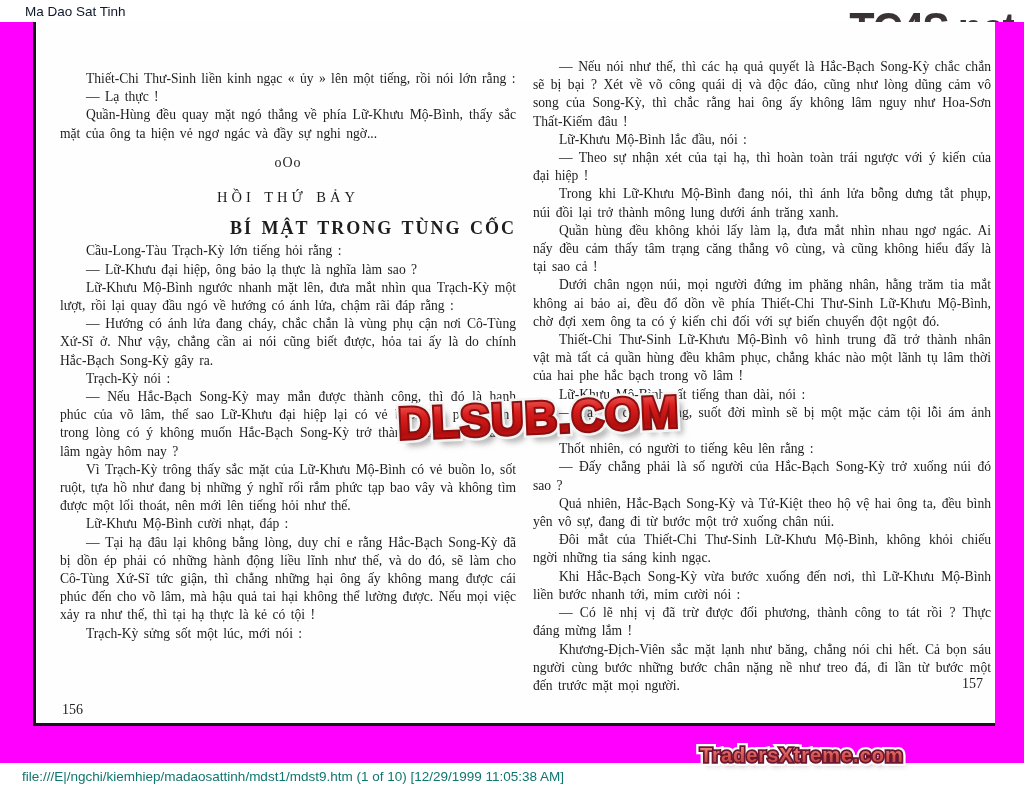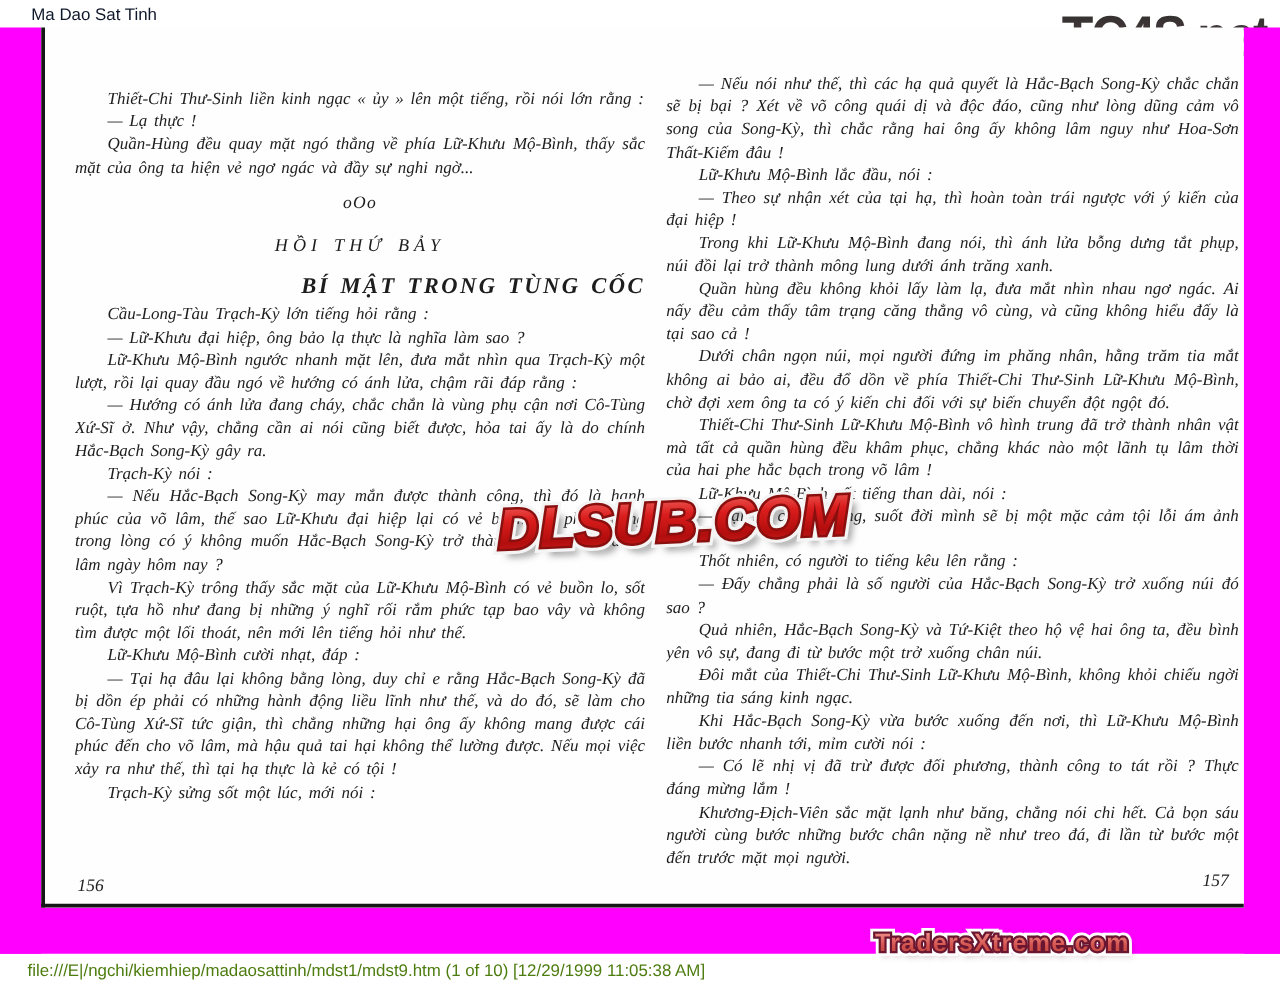--- a/index.html
+++ b/index.html
@@ -2,44 +2,44 @@
 <html><head>
 <meta charset="utf-8">
 <style>
   * { margin:0; padding:0; box-sizing:border-box; }
   html,body { width:1024px; height:791px; background:#ffffff; overflow:hidden; }
   .screen { position:relative; width:1024px; height:791px; background:#ffffff;
             font-family:"Liberation Sans", sans-serif; }
 
   
   .print-header { position:absolute; left:25px; top:4px; font-size:13.5px; color:#0f172a; }
-  .print-footer { position:absolute; left:22px; top:769px; font-size:13.5px; color:#4d7c0f; }
+  .print-footer { position:absolute; left:22px; top:769px; font-size:13.5px; color:#0f766e; }
 
   
   .frame { position:absolute; background:#ff00ff; }
   .frame-left   { left:0;    top:22px;  width:33px;   height:741px; }
   .frame-right  { left:995px; top:22px; width:29px;   height:741px; }
   .frame-bottom { left:0;    top:726px; width:1024px; height:37px; }
 
   
   .book-scan { position:absolute; left:33px; top:22px; width:962px; height:704px;
-               background:#fefefe; border-left:3px solid #161616; border-bottom:3px solid #161616;font-style:italic; }
+               background:#fefefe; border-left:3px solid #161616; border-bottom:3px solid #161616; }
   .page-text { position:absolute; font-family:"Liberation Serif", serif; font-size:13.6px;
                line-height:18.2px; color:#1d1d1d; text-align:justify; word-spacing:2px;
                overflow:hidden; }
   .col-left  { left:24px;  top:48px; width:456px; height:648px; }
   .col-right { left:497px; top:36px; width:458px; height:660px; }
   .blk        { margin:0; text-indent:26px; }
   .blk-divider{ text-indent:0; text-align:center; margin:11px 0 9px; font-size:14px; letter-spacing:1px; }
   .blk-chapter{ text-indent:0; text-align:center; margin:16px 0 0; font-size:14.5px; letter-spacing:4px; }
   .blk-title  { text-indent:0; text-align:right; margin:13px 0 5px; font-size:18px;
                 font-weight:bold; letter-spacing:2px; }
   .page-number { position:absolute; font-family:"Liberation Serif", serif; font-size:14px; color:#222; }
   .num-left  { left:26px;  top:680px; }
-  .num-right { left:926px; top:676px; }
+  .num-right { left:926px; top:654px; }
 
   
   .wm-stack { position:relative; display:inline-block; white-space:nowrap; }
   .wm-layer { position:absolute; left:0; top:0; white-space:nowrap; }
   .wm-top   { position:relative; }
 
   .tc4s { position:absolute; right:10px; top:2px; font-size:46px; font-weight:bold;
           letter-spacing:-2px; transform:scaleX(.9); transform-origin:right top;
           background:linear-gradient(180deg,#2e2e2e 8%, #4a3a3c 55%, #9b6f72 96%);
           -webkit-background-clip:text; background-clip:text; color:transparent; }

